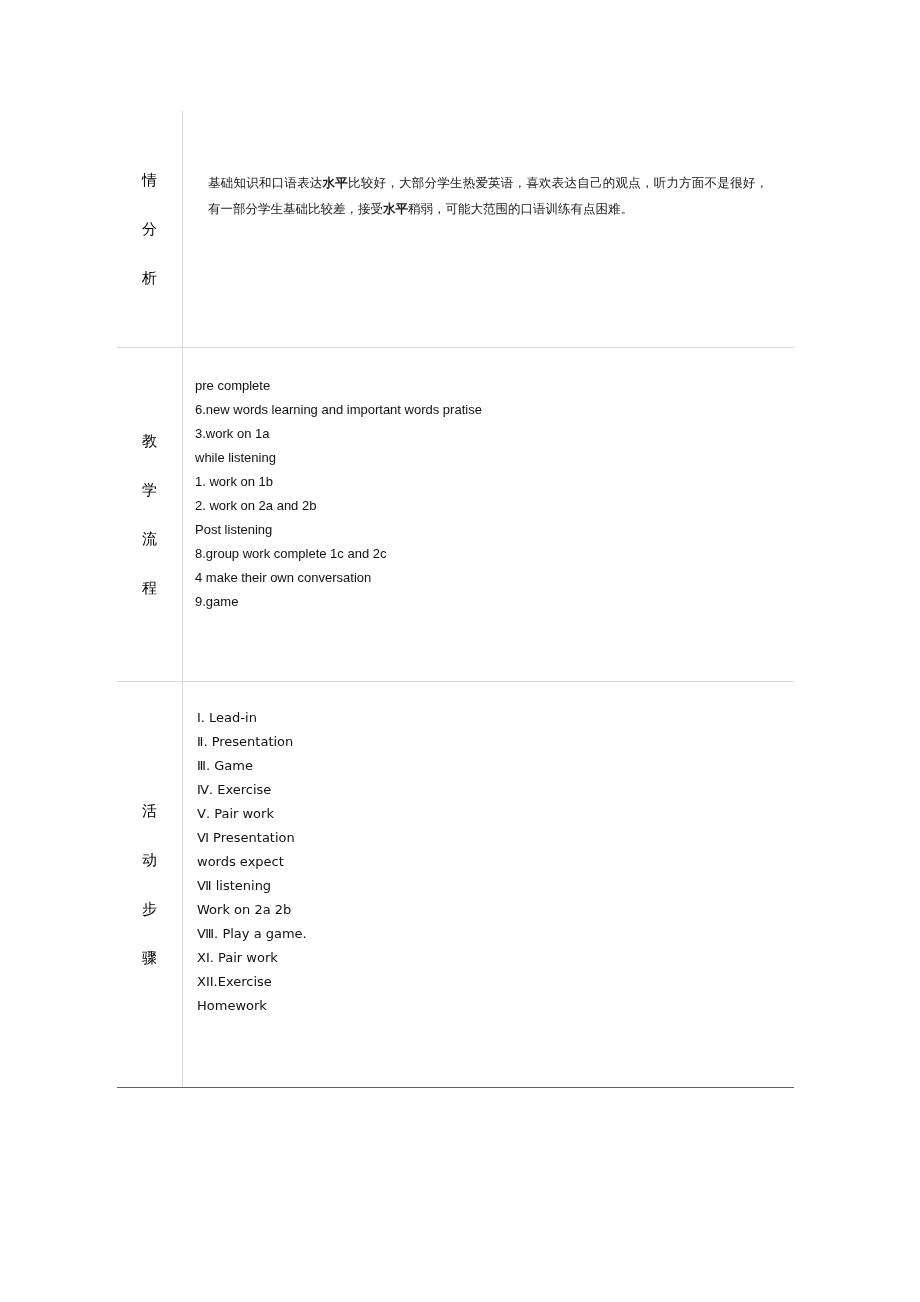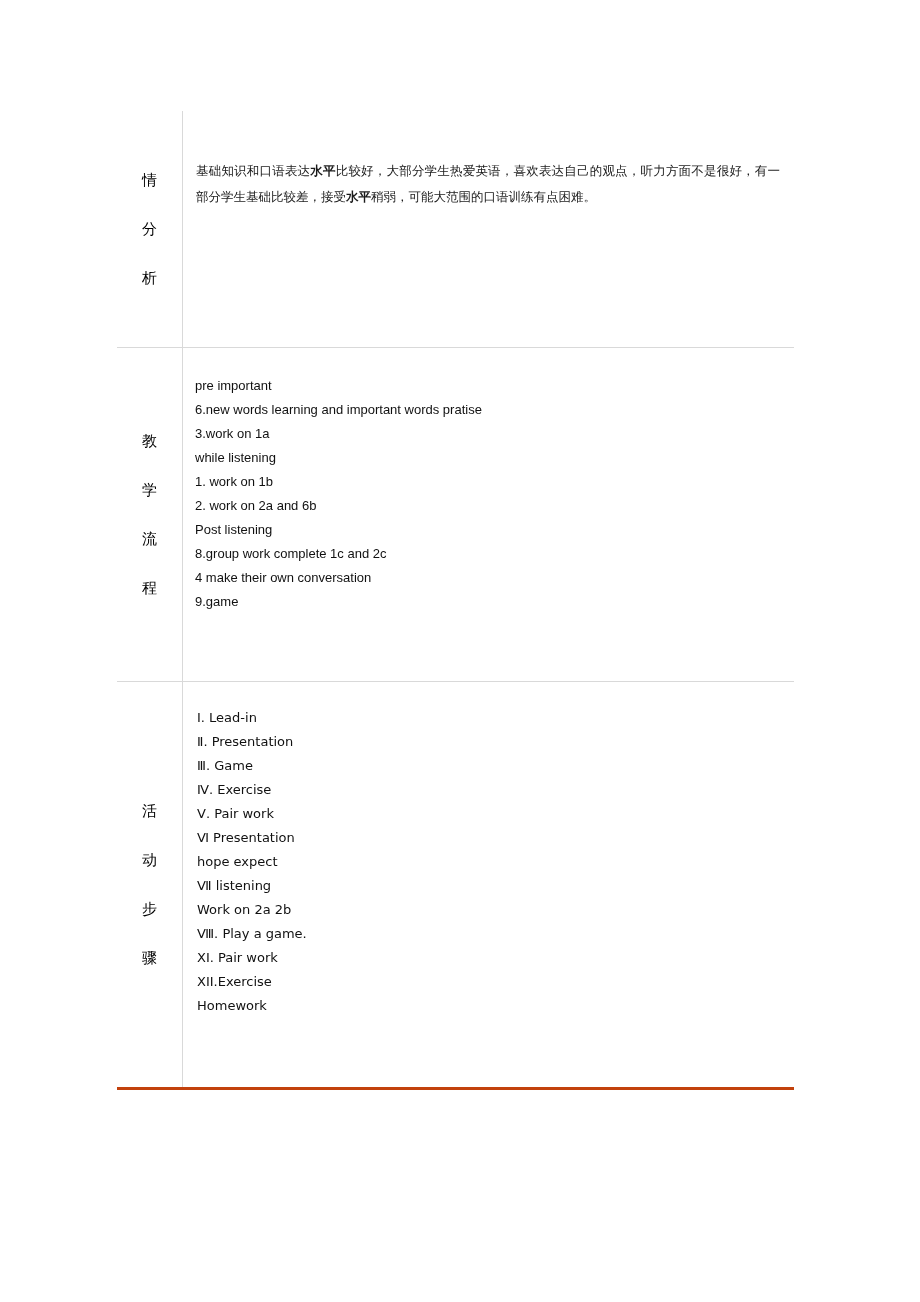--- a/index.html
+++ b/index.html
@@ -36,21 +36,21 @@
   }
 
   .doc-table td {
     vertical-align: top;
     padding: 0;
     border: 0;
     border-bottom: 1px solid #d9d9d9;
   }
 
   .doc-table tr:last-child td {
-    border-bottom: 3px solid #c2410c;
+    border-bottom: 1px solid #c2410c;
   }
 
   
   td.label-cell {
     width: 65px;
     border-right: 1px solid #d9d9d9;
     text-align: center;
     vertical-align: middle;
   }
 
@@ -75,21 +75,21 @@
   .vlabel .vchar:last-child {
     margin-bottom: 0;
   }
 
   
   .para {
     font-family: "DejaVu Sans", "Liberation Sans", sans-serif;
     font-size: 12.5px;
     line-height: 26px;
     color: #1a1a1a;
-    margin: 0;
+    margin: 12px;
     padding: 47px 14px 0 13px;
     text-align: justify;
     text-justify: inter-ideograph;
   }
   .para b {
     font-weight: 700;
   }
 
   .list {
     list-style: none;
@@ -146,26 +146,26 @@
         <td class="label-cell">
           <span class="vlabel">
             <span class="vchar">教</span>
             <span class="vchar">学</span>
             <span class="vchar">流</span>
             <span class="vchar">程</span>
           </span>
         </td>
         <td class="content-cell">
           <ul class="list cell-flow">
-            <li>pre important</li>
+            <li>pre complete</li>
             <li>6.new words learning and important words pratise</li>
             <li>3.work on 1a</li>
             <li>while listening</li>
             <li>1. work on 1b</li>
-            <li>2. work on 2a and 6b</li>
+            <li>2. work on 2a and 2b</li>
             <li>Post listening</li>
             <li>8.group work complete 1c and 2c</li>
             <li>4 make their own conversation</li>
             <li>9.game</li>
           </ul>
         </td>
       </tr>
 
       <tr class="row-steps">
         <td class="label-cell">
@@ -177,21 +177,21 @@
           </span>
         </td>
         <td class="content-cell">
           <ul class="list cell-steps roman">
             <li>Ⅰ. Lead-in</li>
             <li>Ⅱ. Presentation</li>
             <li>Ⅲ. Game</li>
             <li>Ⅳ. Exercise</li>
             <li>Ⅴ. Pair work</li>
             <li>Ⅵ Presentation</li>
-            <li>hope expect</li>
+            <li>words expect</li>
             <li>Ⅶ listening</li>
             <li>Work on 2a 2b</li>
             <li>Ⅷ. Play a game.</li>
             <li>XI. Pair work</li>
             <li>XII.Exercise</li>
             <li>Homework</li>
           </ul>
         </td>
       </tr>
 

